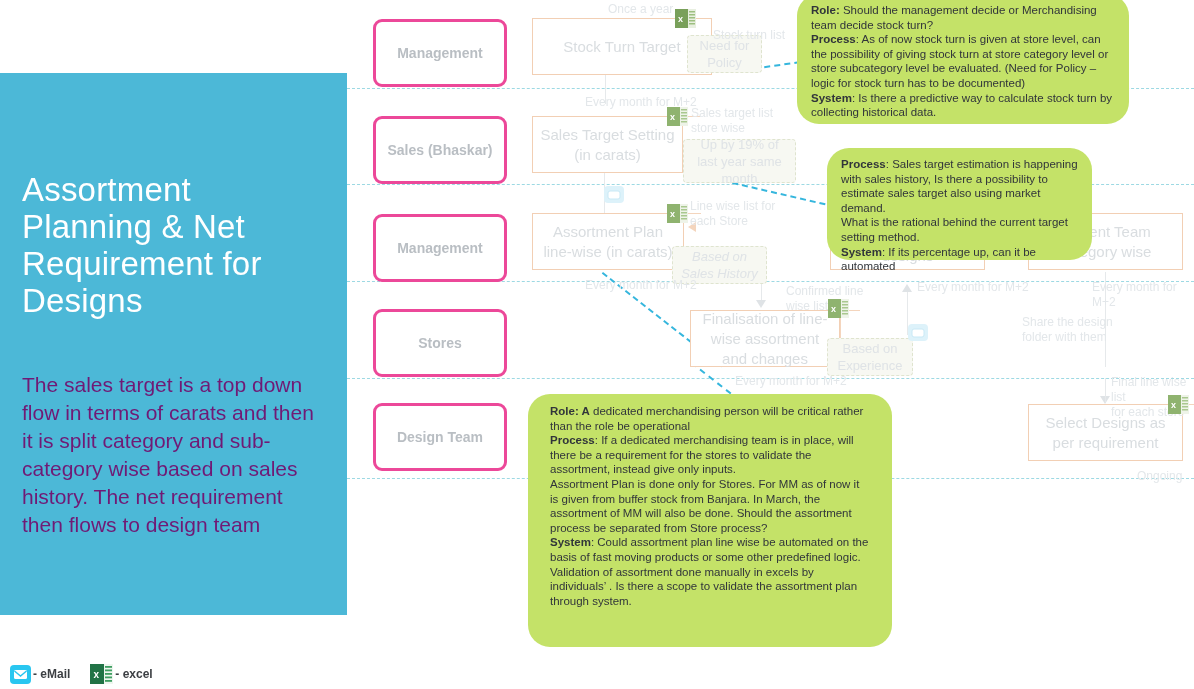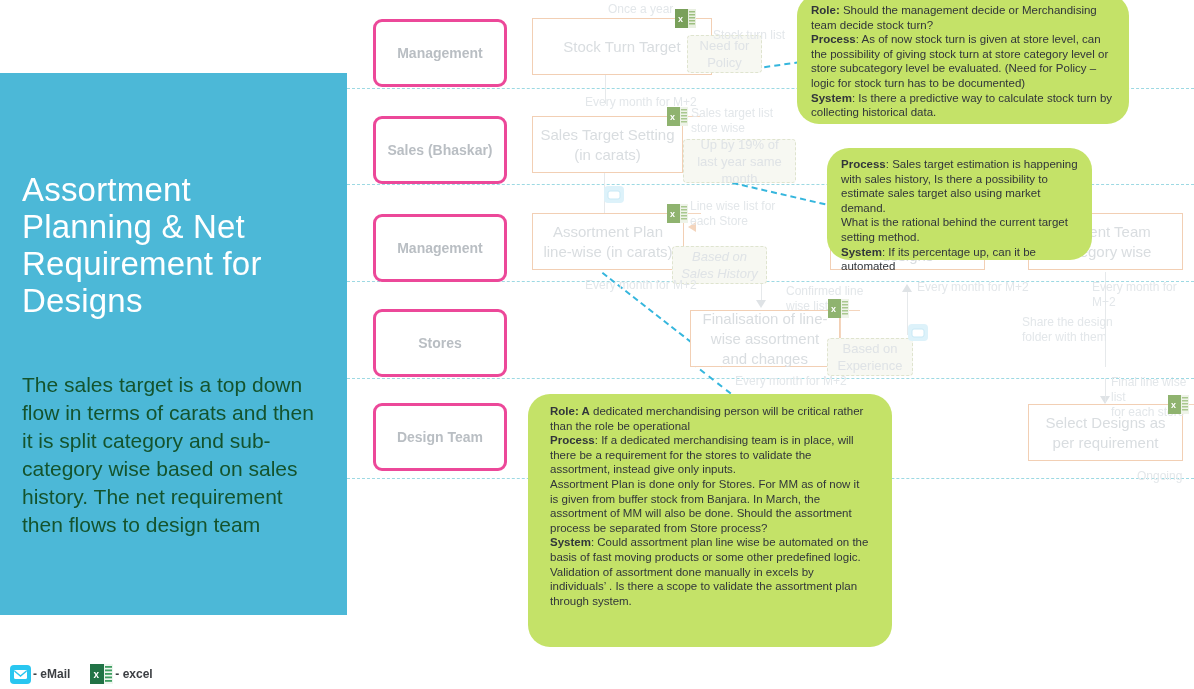--- a/index.html
+++ b/index.html
@@ -17,21 +17,21 @@
     position:absolute;left:0;top:73px;width:347px;height:542px;
     background:#4cb8d7;
     box-sizing:border-box;
     padding:22px 26px 0 22px;
   }
   .blue-title{
     color:#ffffff;font-size:33px;line-height:37px;font-weight:400;
     letter-spacing:.2px;margin-top:76px;
   }
   .blue-body{
-    color:#14532d;font-size:21px;line-height:28px;font-weight:400;
+    color:#701a75;font-size:21px;line-height:28px;font-weight:400;
     margin-top:52px;
   }
 
   
   .lane-divider{
     position:absolute;left:347px;width:847px;height:0;
     border-top:1px dashed #9dd9e3;
   }
   .lane-label{
     position:absolute;width:128px;height:62px;

